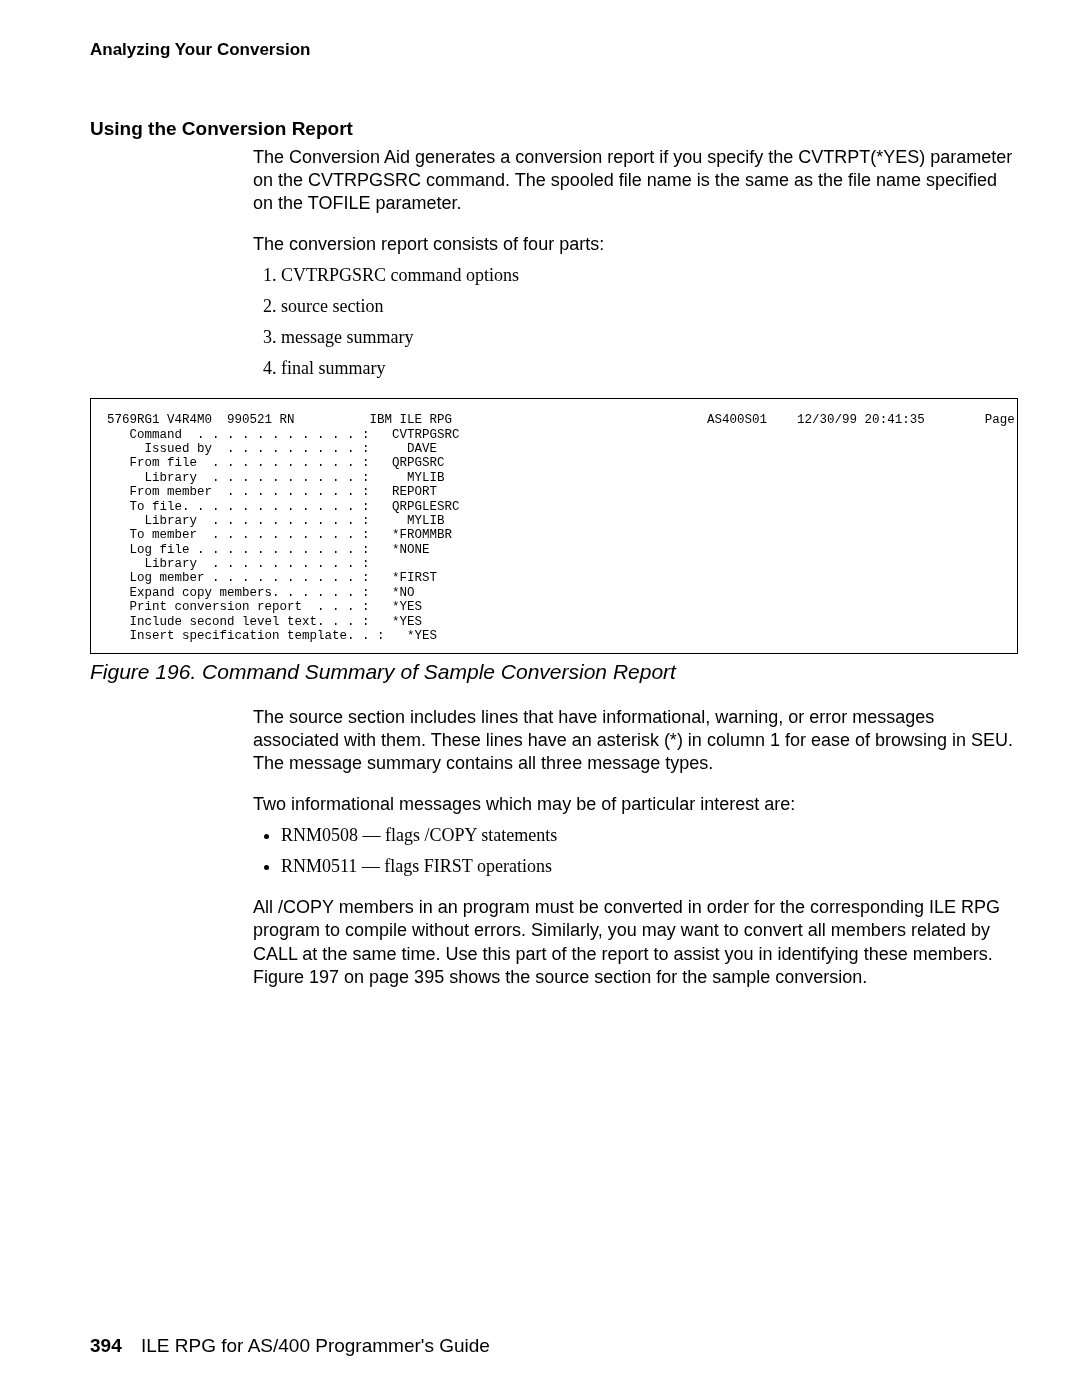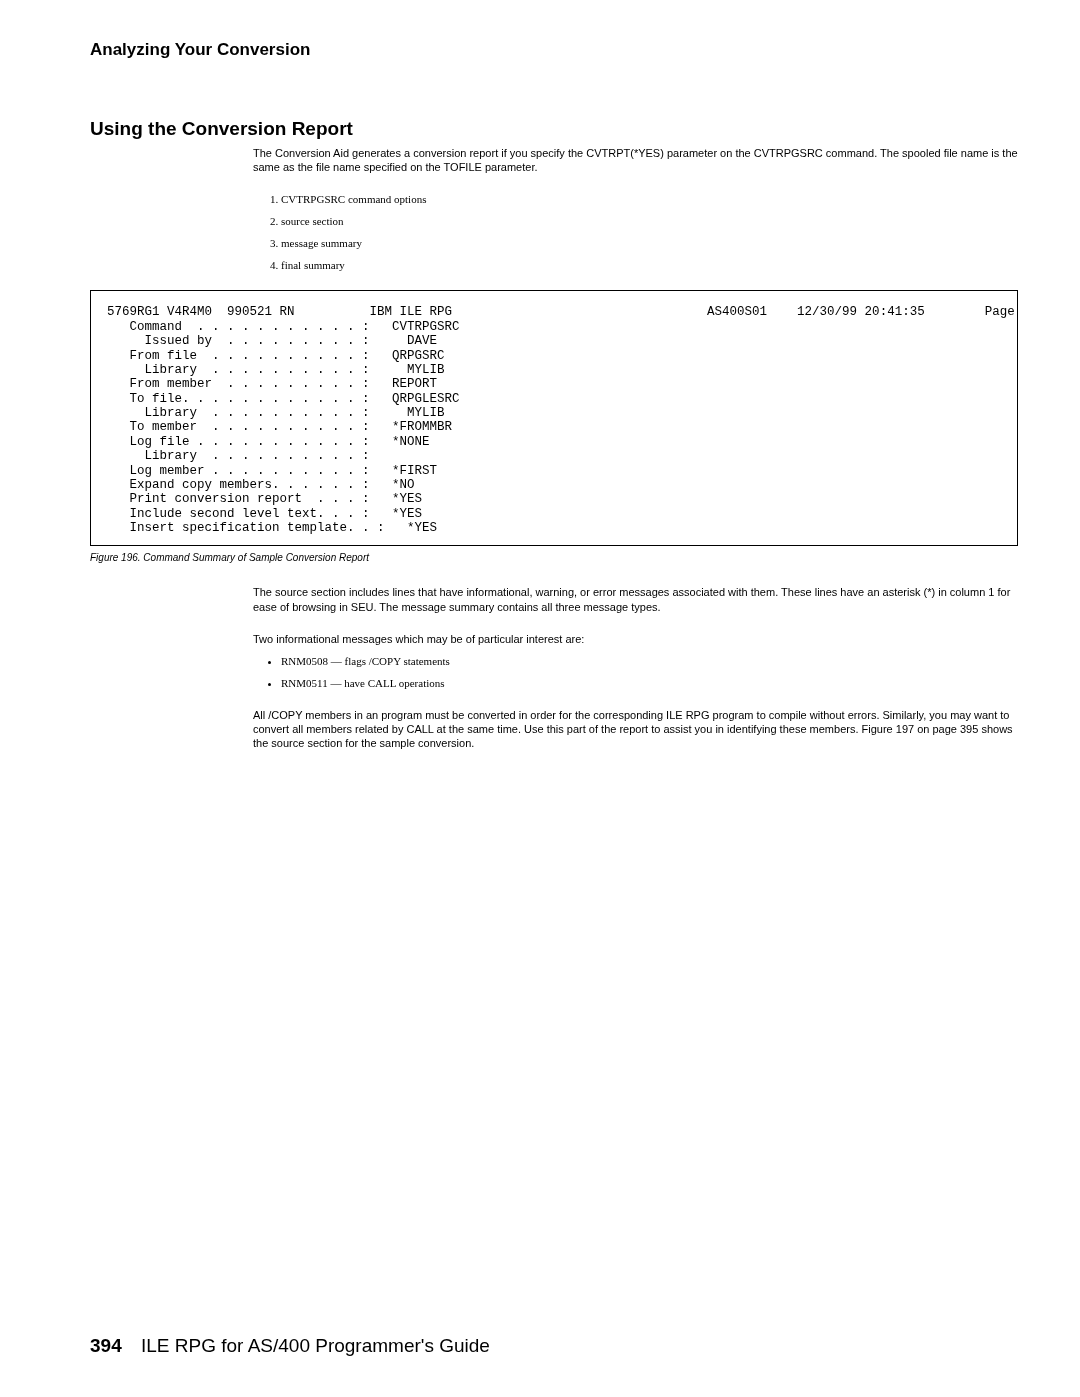--- a/index.html
+++ b/index.html
@@ -21,21 +21,21 @@
     font-size: 17px;
     margin-bottom: 58px;
   }
   h1.section-heading {
     font-size: 19px;
     font-weight: bold;
     margin: 0 0 6px 0;
   }
   .body-block {
     margin-left: 163px;
-    font-size: 11px;
+    font-size: 18px;
     line-height: 1.28;
   }
   .body-block p {
     margin: 0 0 18px 0;
   }
   .body-block p.tight {
     margin-bottom: 8px;
   }
   ol.numlist, ul.bullist {
     margin: 0 0 18px 0;
@@ -50,21 +50,21 @@
     padding: 14px 16px 10px 16px;
     margin: 18px 0 4px 0;
     font-family: "Courier New", Courier, monospace;
     font-size: 12.5px;
     line-height: 1.15;
     white-space: pre;
     overflow: hidden;
   }
   .figure-caption {
     font-style: italic;
-    font-size: 10px;
+    font-size: 21px;
     margin: 6px 0 22px 0;
   }
   .footer {
     position: absolute;
     left: 90px;
     bottom: 40px;
     font-size: 19px;
   }
   .footer .pagenum {
     font-weight: bold;
@@ -76,20 +76,21 @@
 
 <div class="page">
 
   <div class="running-header">Analyzing Your Conversion</div>
 
   <h1 class="section-heading">Using the Conversion Report</h1>
 
   <div class="body-block">
     <p>The Conversion Aid generates a conversion report if you specify the CVTRPT(*YES) parameter on the CVTRPGSRC command. The spooled file name is the same as the file name specified on the TOFILE parameter.</p>
 
+    <p class="tight">The conversion report consists of four parts:</p>
 
     <ol class="numlist">
       <li>CVTRPGSRC command options</li>
       <li>source section</li>
       <li>message summary</li>
       <li>final summary</li>
     </ol>
 
   </div>
 
@@ -112,21 +113,21 @@
 
   <div class="figure-caption">Figure&nbsp;196. Command Summary of Sample Conversion Report</div>
 
   <div class="body-block">
     <p>The source section includes lines that have informational, warning, or error messages associated with them. These lines have an asterisk (*) in column 1 for ease of browsing in SEU. The message summary contains all three message types.</p>
 
     <p class="tight">Two informational messages which may be of particular interest are:</p>
 
     <ul class="bullist">
       <li>RNM0508 — flags /COPY statements</li>
-      <li>RNM0511 — have CALL operations</li>
+      <li>RNM0511 — flags FIRST operations</li>
     </ul>
 
     <p> All /COPY members in an program must be converted in order for the corresponding ILE RPG program to compile without errors. Similarly, you may want to convert all members related by CALL at the same time. Use this part of the report to assist you in identifying these members. Figure&nbsp;197 on page&nbsp;395 shows the source section for the sample conversion.</p>
   </div>
 
   <div class="footer">
     <span class="pagenum">394</span>
     <span>ILE RPG for AS/400 Programmer's Guide</span>
   </div>
 

